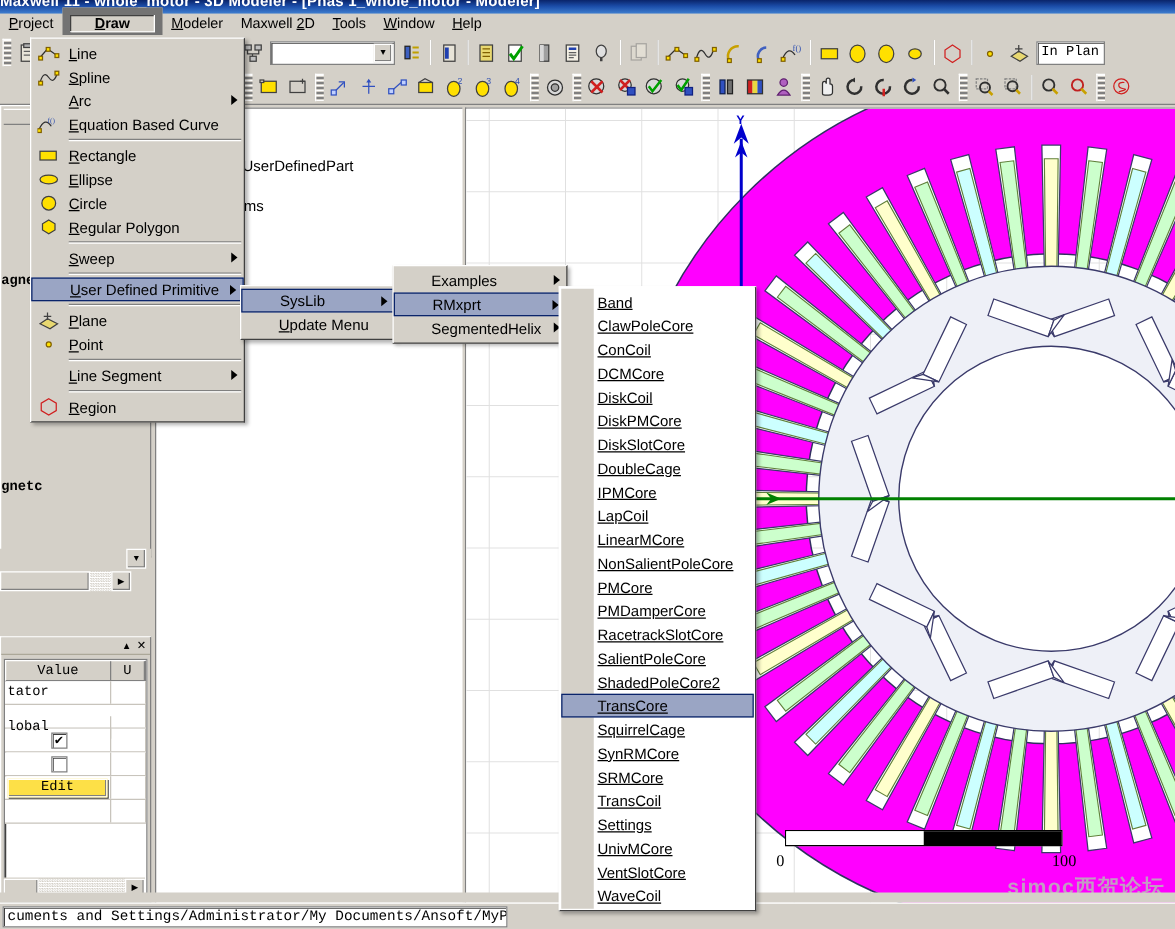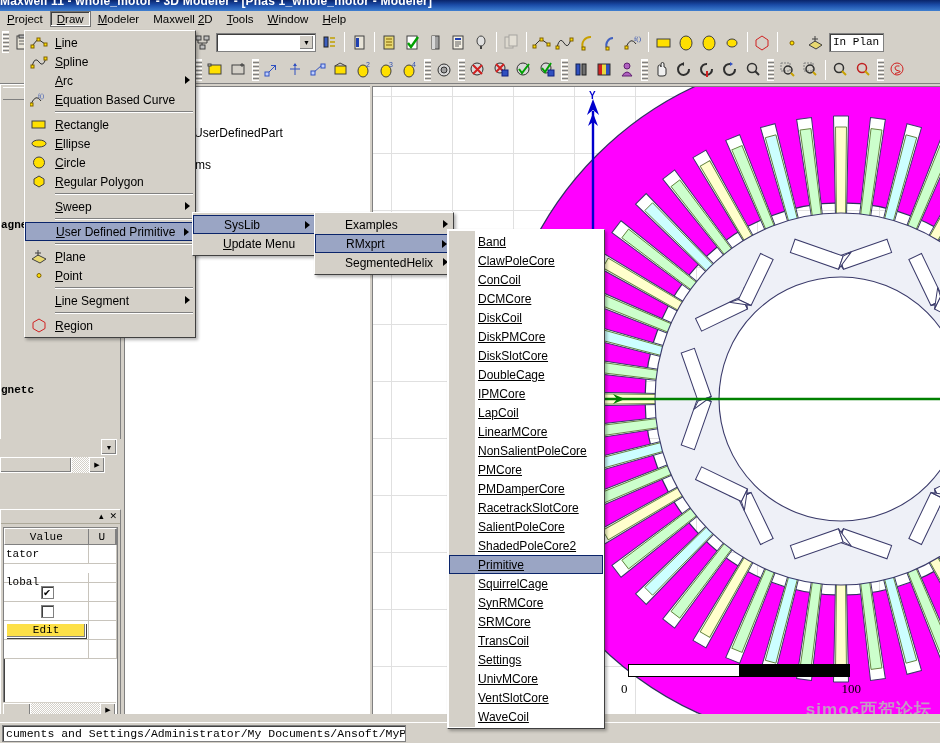--- a/index.html
+++ b/index.html
@@ -29,23 +29,24 @@
   
   .menubar {
     position: absolute; left: 0; top: 11px; width: 940px; height: 17px;
     background: #d4d0c8; border-bottom: 1px solid #d4d0c8;
     display: flex; align-items: center; padding-left: 0px;
   }
   .menubar .mi {
     padding: 1px 7px; font-size: 11.5px; line-height: 14px; white-space: nowrap;
   }
   .menubar .mi.active {
-    background: #d4d0c8; border: 1px solid #737373;
+    background: #d4d0c8; border: 6px solid #737373;
     box-shadow: inset -1px -1px 0 #fff, inset 1px 1px 0 #404040;
-    padding: 0px 6px;
+    padding: 0px 20px;
+    font-weight: bold;
   }
   .u { text-decoration: underline; }
 
   
   .tbrow {
     position: absolute; left: 0; width: 940px; height: 28px;
     background: #d4d0c8; display: flex; align-items: center;
   }
   .tb1 { top: 28px; }
   .tb2 { top: 56px; border-bottom: 1px solid #808080; }
@@ -1113,21 +1114,21 @@
       <div class="menuitem">
         <span class="ico">
           <svg width="18" height="15" viewBox="0 0 18 15">
             <path d="M9 1 L15 4.5 L15 10.5 L9 14 L3 10.5 L3 4.5 Z" fill="none" stroke="#d02020"></path>
           </svg>
         </span>
         <span class="lbl"><span class="u">R</span>egion</span>
       </div>
     </div>
 
-  <div class="menu flat" style="left:192px; top:212px; width:125px;" id="udp-menu">
+  <div class="menu flat" style="left:192px; top:228px; width:125px;" id="udp-menu">
       <div class="menuitem hl">
         <span class="ico"></span>
         <span class="lbl">SysLib</span>
         <span class="sub"></span>
       </div>
       <div class="menuitem">
         <span class="ico"></span>
         <span class="lbl"><span class="u">U</span>pdate Menu</span>
       </div>
     </div>
@@ -1163,21 +1164,21 @@
         <div class="li">DoubleCage</div>
         <div class="li">IPMCore</div>
         <div class="li">LapCoil</div>
         <div class="li">LinearMCore</div>
         <div class="li">NonSalientPoleCore</div>
         <div class="li">PMCore</div>
         <div class="li">PMDamperCore</div>
         <div class="li">RacetrackSlotCore</div>
         <div class="li">SalientPoleCore</div>
         <div class="li">ShadedPoleCore2</div>
-        <div class="li hl">Primitive</div>
+        <div class="li hl">TransCore</div>
         <div class="li">SquirrelCage</div>
         <div class="li">SynRMCore</div>
         <div class="li">SRMCore</div>
         <div class="li">TransCoil</div>
         <div class="li">Settings</div>
         <div class="li">UnivMCore</div>
         <div class="li">VentSlotCore</div>
         <div class="li">WaveCoil</div>
       </div>
   </div>

